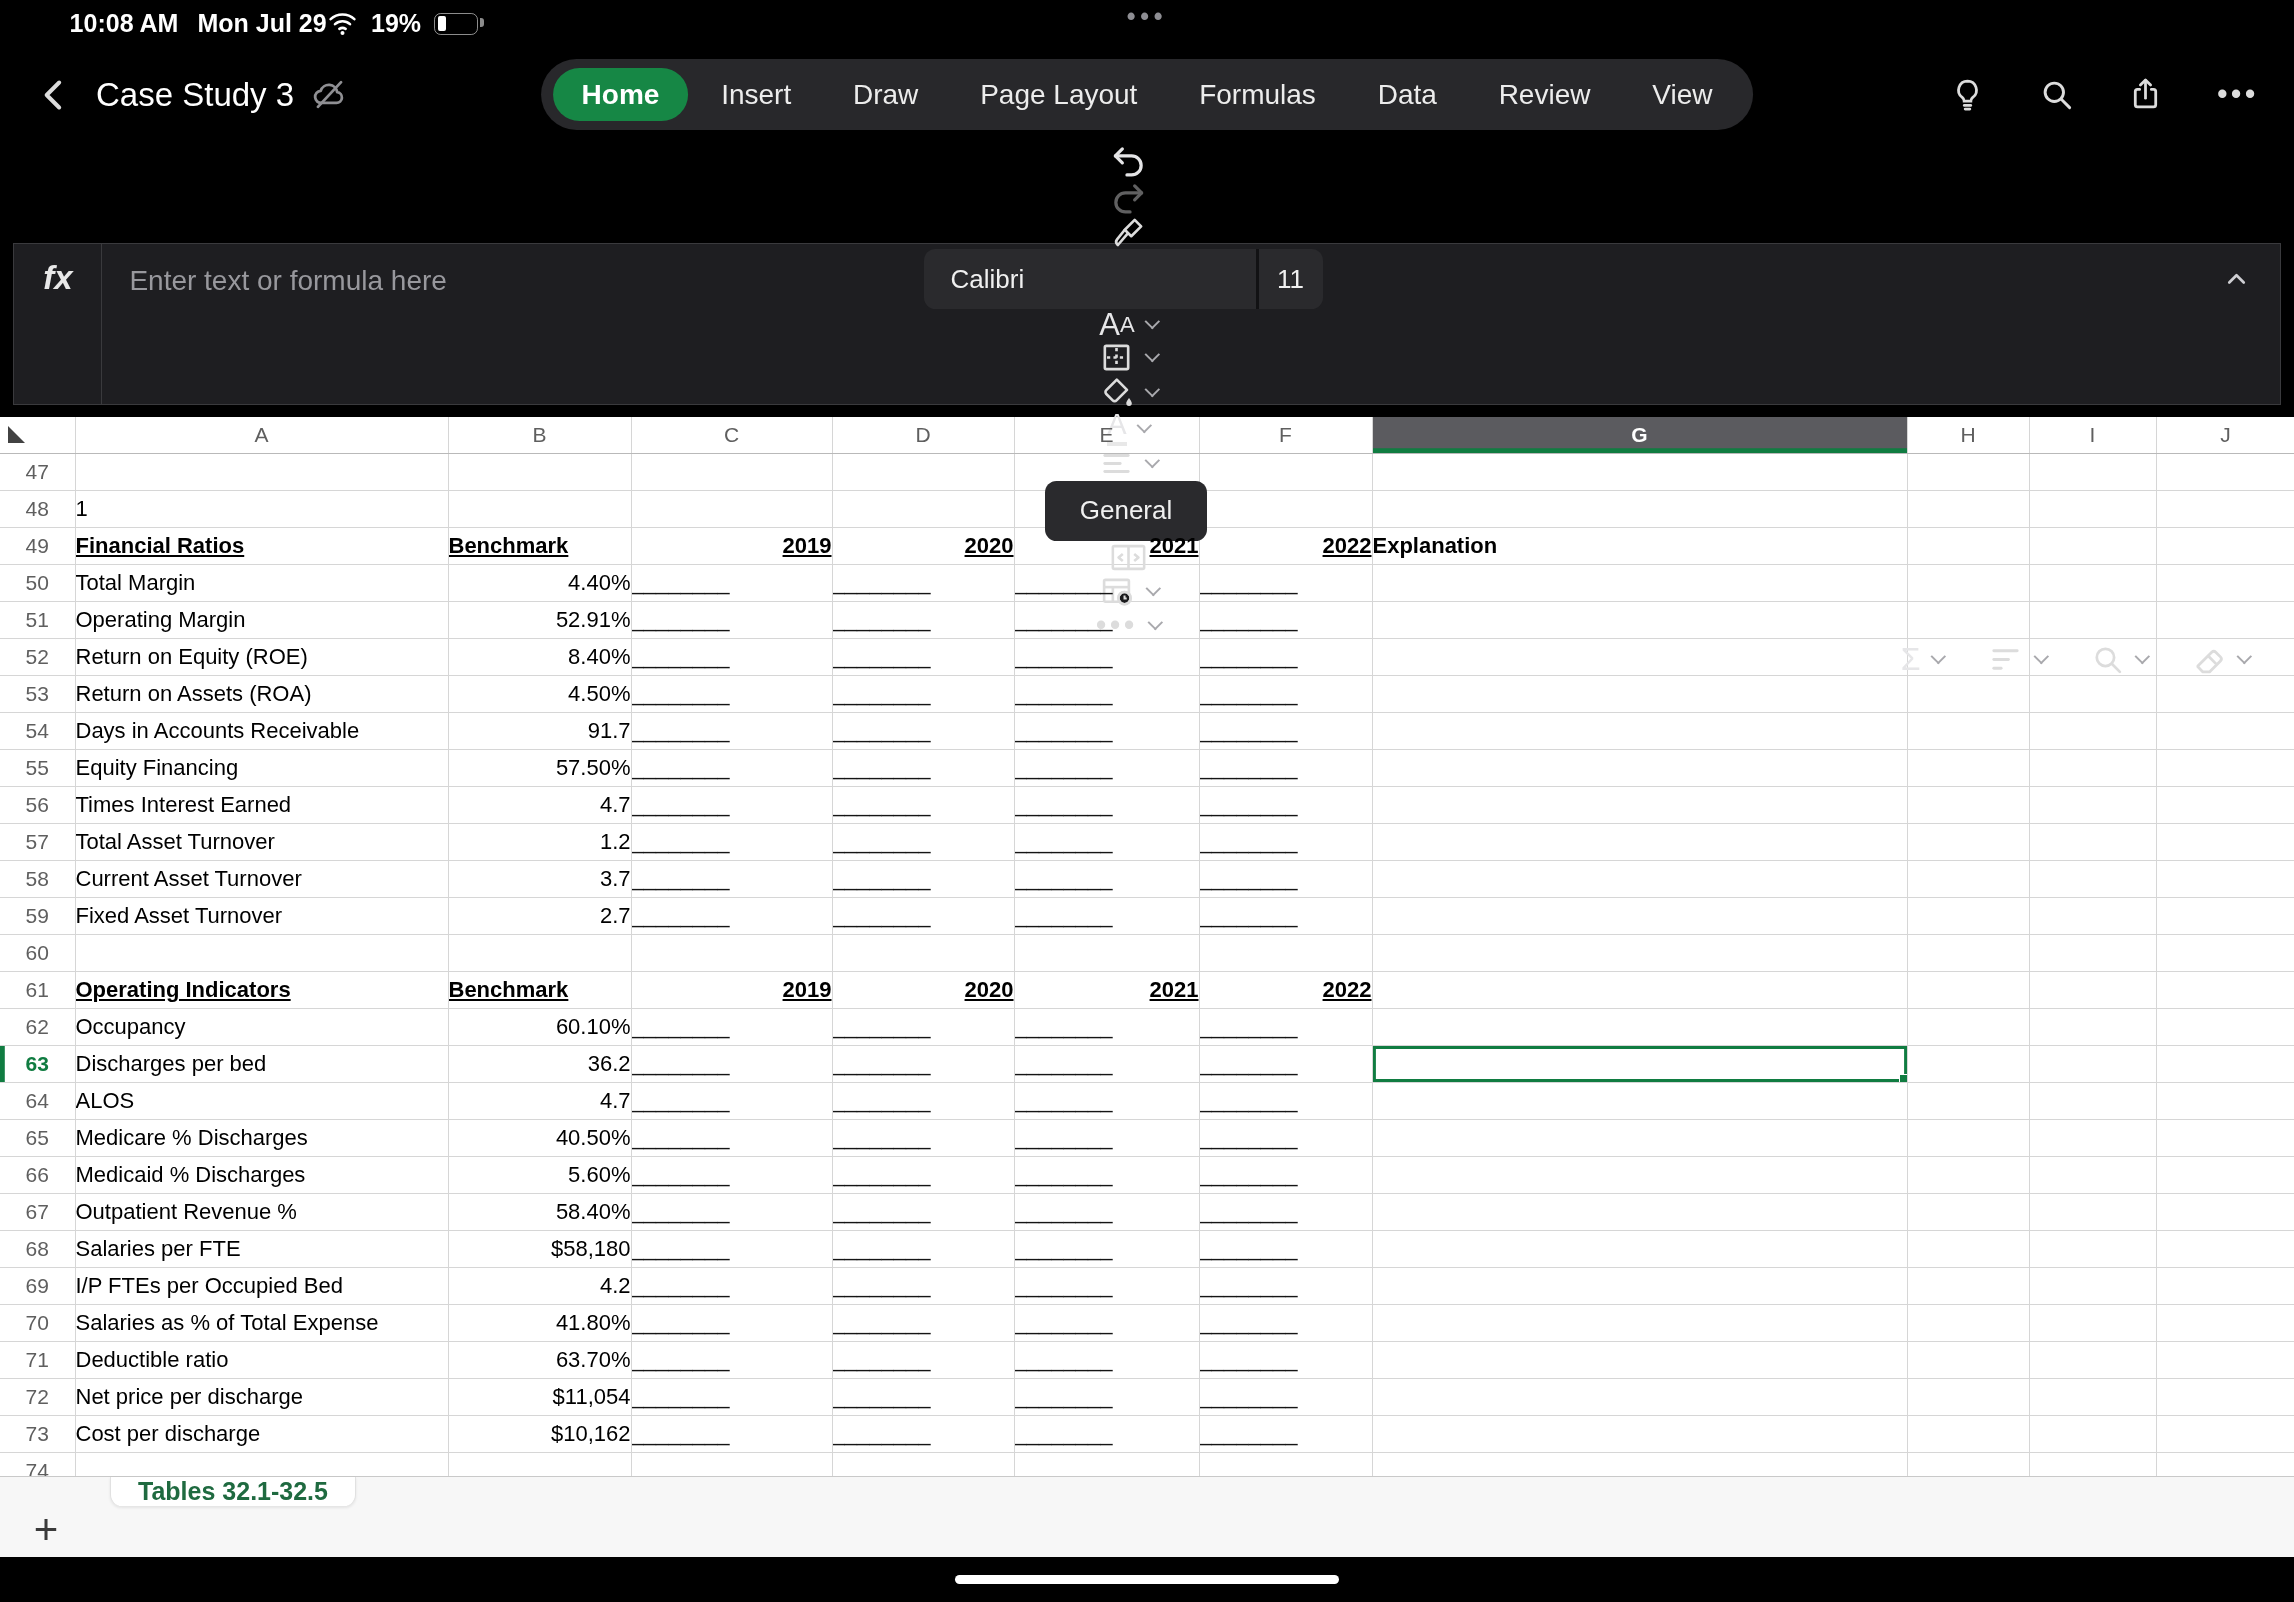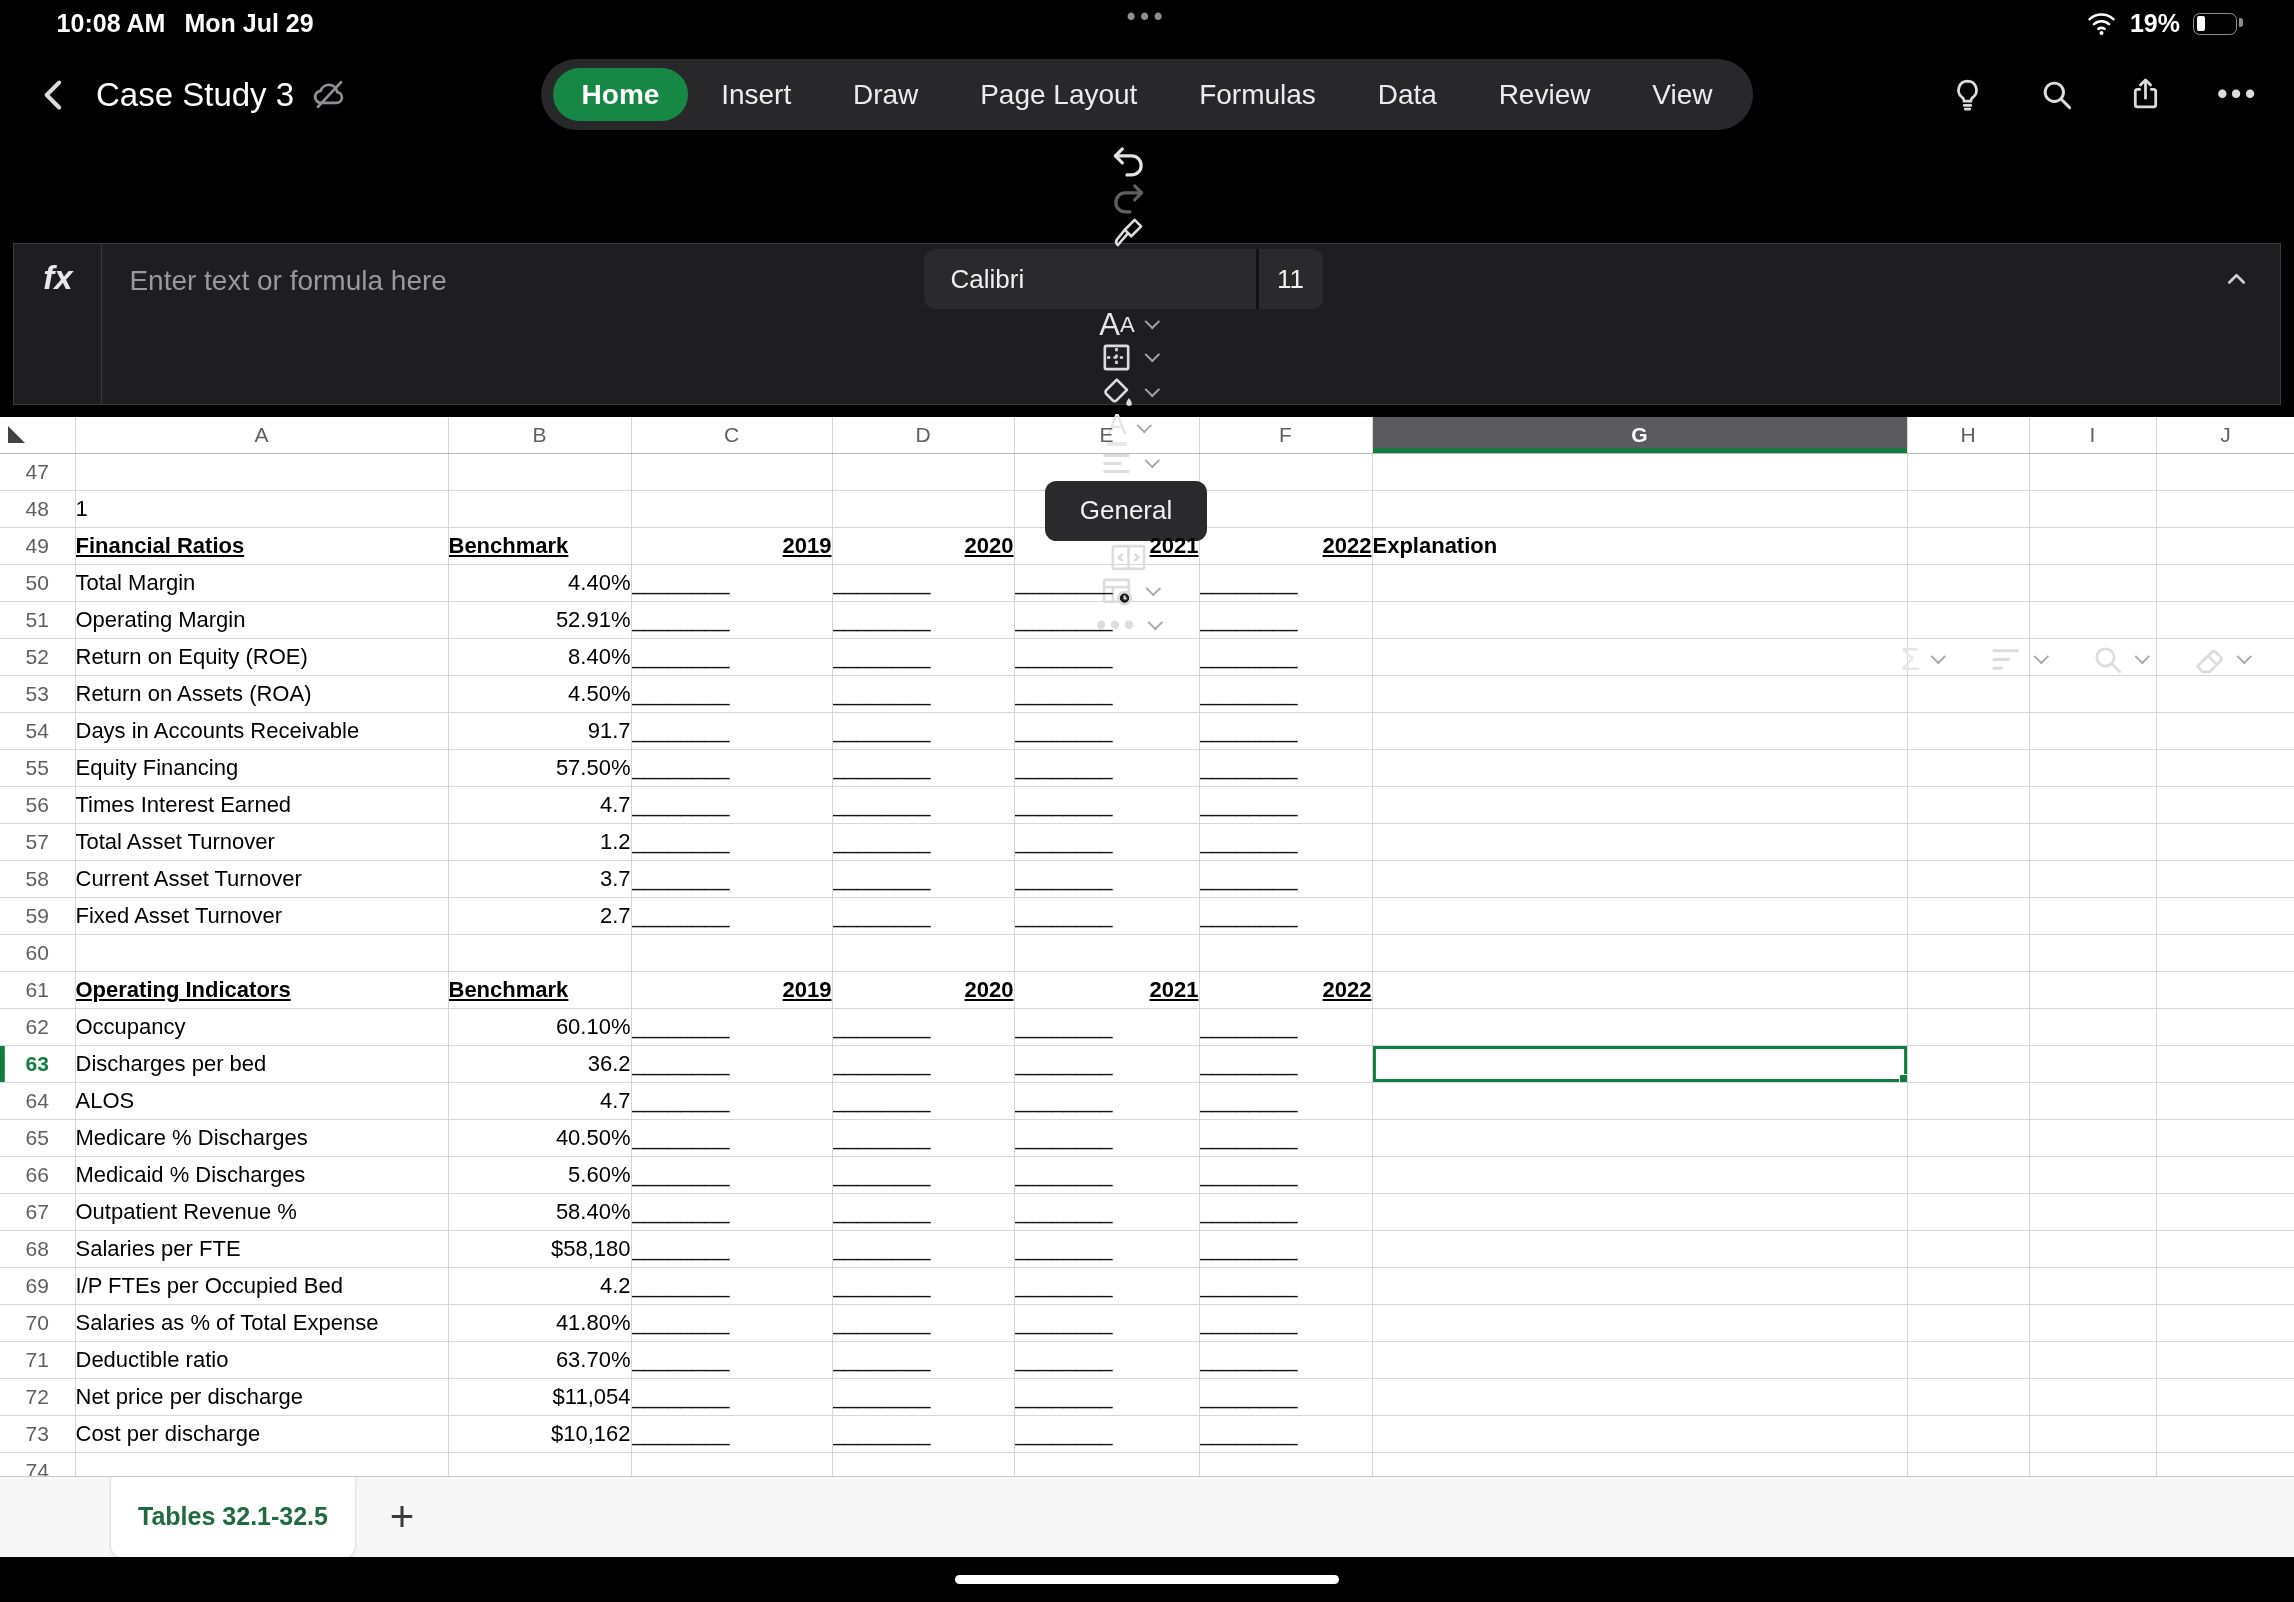--- a/index.html
+++ b/index.html
@@ -4,22 +4,22 @@
 <style>
   * { box-sizing: border-box; }
   html,body { margin:0; padding:0; }
   body {
     width:2294px; height:1602px; background:#000;
     font-family:"Liberation Sans", sans-serif; overflow:hidden; position:relative;
   }
   svg { display:block; }
 
   
-  .statusbar { height:47px; display:flex; align-items:center; justify-content:space-between;
-    padding:0 48px; color:#fff; font-size:25px; font-weight:700; position:relative; }
+  .statusbar { height:47px; display:flex; align-items:center; 
+    padding:0 61px; color:#fff; font-size:25px; font-weight:700; position:relative; }
   .statusbar .left { display:flex; gap:19px; align-items:center; }
   .statusbar .dots { position:absolute; left:50%; transform:translateX(-50%); top:1.9px;
     color:#8e8e93; font-size:25px; letter-spacing:4.8px; font-weight:700; }
   .statusbar .right { display:flex; align-items:center; gap:13.4px; }
   .battery { width:44px; height:22px; border:1.9px solid rgba(255,255,255,.55); border-radius:6.7px; position:relative; }
   .battery .lvl { position:absolute; left:2.9px; top:2.9px; bottom:2.9px; width:7.7px; background:#fff; border-radius:1.9px; }
   .battery::after { content:""; position:absolute; right:-6.7px; top:4.8px; width:3.8px; height:8.6px;
     background:rgba(255,255,255,.55); border-radius:0 2.9px 2.9px 0; }
 
   
@@ -72,21 +72,21 @@
   .left { text-align:left; padding-left:8.6px; }
   .right { text-align:right; padding-right:8.6px; }
   .hdr { font-weight:700; text-decoration:underline; }
   .boldcell { font-weight:700; }
   .blankcell { color:#151515; }
   td.sel { position:relative; box-shadow:inset 0 0 0 2.9px #107C41; }
   td.sel::after { content:""; position:absolute; right:-5.8px; bottom:-5.8px; width:11.5px; height:11.5px;
     background:#107C41; border:1.9px solid #fff; z-index:3; }
 
   
-  .sheetbar { height:81px; background:#f7f7f7; border-top:1px solid #c9c9c9; display:flex; align-items:stretch; }
+  .sheetbar { height:81px; background:#f7f7f7; border-top:1px solid #c9c9c9; display:flex; align-items:stretch;flex-direction:column; }
   .sheettab { margin-left:110px; width:246px; background:#fff; border-left:1px solid #e1e1e1;
     border-right:1px solid #e1e1e1; border-radius:0 0 11.5px 11.5px; display:flex; align-items:center;
     justify-content:center; color:#1f6a40; font-size:25px; font-weight:700; box-shadow:0 1.9px 2.9px rgba(0,0,0,.08); }
   .addtab { width:92px; display:flex; align-items:center; justify-content:center; font-size:42px;
     color:#3a3a3a; font-weight:300; }
 
   
   .bottombar { height:46px; background:#000; display:flex; align-items:center; justify-content:center; }
   .homeind { width:384px; height:9.6px; border-radius:4.8px; background:#fff; }
 </style>

